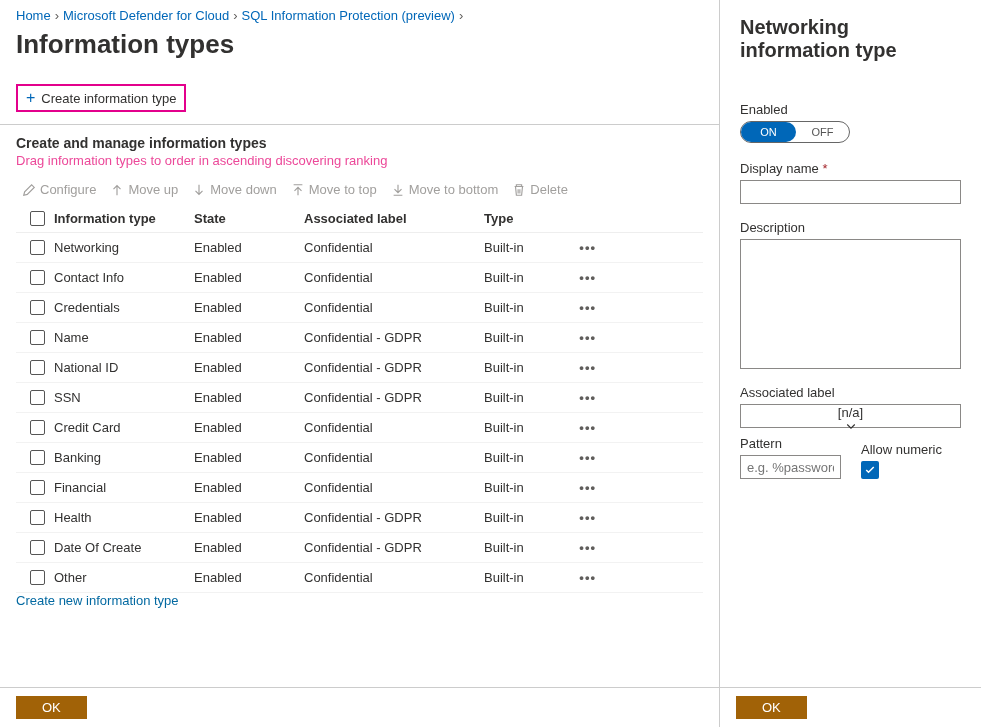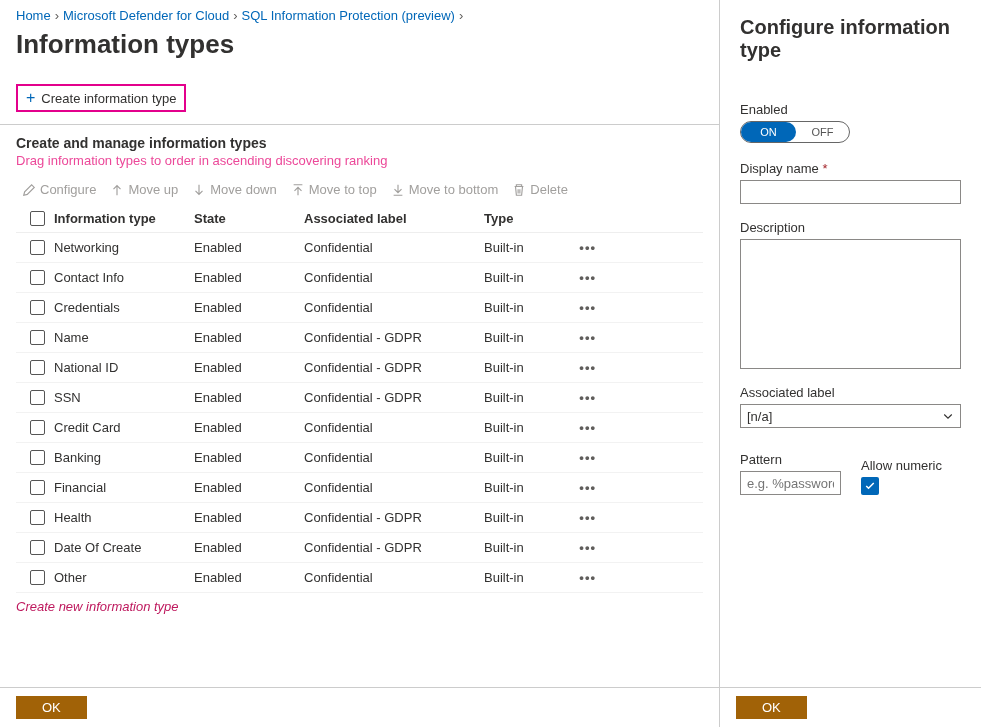--- a/index.html
+++ b/index.html
@@ -25,33 +25,33 @@
   .thead { display:flex; align-items:center; font-weight:600; font-size:13px; padding:6px 4px; border-bottom:1px solid #eee;}
   .col-chk { width:34px; display:flex; justify-content:center;}
   .col-name { width:140px; }
   .col-state { width:110px; }
   .col-label { width:180px; }
   .col-type { width:80px; }
   .col-more { width:40px; text-align:right; padding-right:8px;}
   .trow { display:flex; align-items:flex-end; padding:7px 4px; border-bottom:1px solid #f2f2f2; font-size:13px;}
   .chk { width:15px; height:15px; border:1px solid #555; border-radius:2px; cursor:pointer;}
   .more { color:#605e5c; font-weight:bold; cursor:pointer; letter-spacing:1px;}
-  .link { color:#be185d; cursor:pointer; margin-top:6px; display:inline-block;font-style:italic;}
+  .link { color:#0369a1; cursor:pointer; margin-top:0; display:inline-block;}
   .ok-btn { background:#a16207; color:#fff; border:none; padding:4px 26px; font-size:13px; cursor:pointer; }
   .bottom-bar { position:absolute; bottom:0; left:0; right:0; border-top:1px solid #ccc; padding:8px 16px; background:#fff;}
   
   .side h2 { font-size:20px; font-weight:600; margin:0 0 40px 0;}
   .field-label { font-size:13px; margin-bottom:4px; display:block;}
   .req { color:#a4262c; }
   .toggle { display:flex; align-items:center; border:1px solid #666; border-radius:14px; width:110px; height:22px; cursor:pointer; margin-bottom:18px;}
   .toggle .on { background:#0067b8; color:#fff; border-radius:12px; width:55px; height:100%; display:flex; align-items:center; justify-content:center; font-size:11px;}
   .toggle .off { flex:1; display:flex; align-items:center; justify-content:center; font-size:11px; color:#555;}
   .text-input { width:100%; height:24px; border:1px solid #8a8886; padding:2px 6px; font-size:13px; margin-bottom:16px;}
   .textarea { width:100%; height:130px; border:1px solid #8a8886; resize:none; margin-bottom:16px; padding:4px 6px; font-family:inherit; font-size:13px;}
-  .select { width:100%; height:24px; border:1px solid #8a8886; display:flex; align-items:center; justify-content:space-between; padding:0 6px; cursor:pointer; margin-bottom:24px;}
+  .select { width:100%; height:24px; border:1px solid #8a8886; display:flex; align-items:center; justify-content:space-between; padding:0 6px; cursor:pointer; margin-bottom:8px;flex-direction:column;}
   .pattern-row { display:flex; gap:20px; align-items:flex-end;}
   .pattern-col1 { flex:1; }
   .pattern-col2 { width:100px; }
   .pattern-input { width:100%; height:24px; border:1px solid #8a8886; padding:2px 6px; font-size:13px; color:#888;}
   .chk-fill { width:18px; height:18px; background:#0067b8; border-radius:2px; display:flex; align-items:center; justify-content:center; cursor:pointer;}
   .chk-fill svg { stroke:#fff; }
   .side .bottom-bar { left:0; right:0; }
   svg { flex-shrink:0; }
 </style>
 </head>
@@ -256,21 +256,21 @@
     </div>
 
     <a class="link">Create new information type</a>
 
     <div class="bottom-bar">
       <button class="ok-btn">OK</button>
     </div>
   </div>
 
   <div class="side">
-    <h2>Configure information type</h2>
+    <h2>Networking information type</h2>
 
     <label class="field-label">Enabled</label>
     <div class="toggle">
       <div class="on">ON</div>
       <div class="off">OFF</div>
     </div>
 
     <label class="field-label">
       <span>Display name</span> <span class="req">*</span>
     </label>

